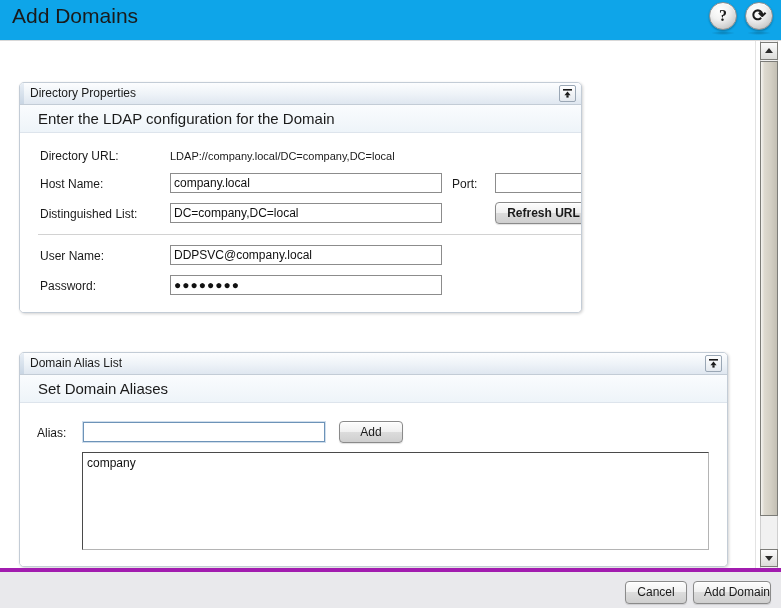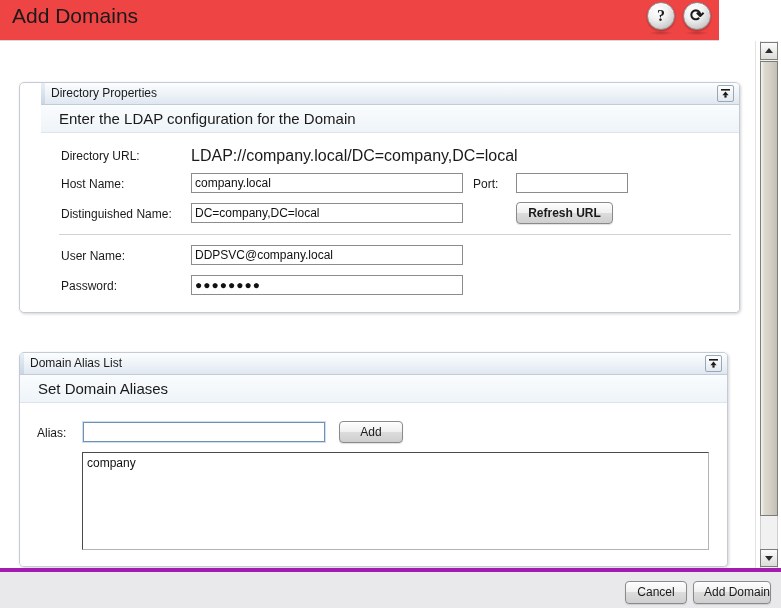--- a/index.html
+++ b/index.html
@@ -14,24 +14,24 @@
     font-size: 12px;
     color: #1a1a1a;
     overflow: hidden;
     position: relative;
   }
 
   
   #page-title-bar {
     position: absolute;
     left: 0; top: 0;
-    width: 719px; height: 41px;
+    width: 781px; height: 41px;
     border-bottom: 1px solid #d8d8d8;
     box-sizing: border-box;
-    background: #ef4444;
+    background: #0ea5e9;
   }
   #page-title {
     position: absolute;
     left: 12px; top: 4px;
     font-size: 21px;
     font-weight: normal;
     color: #1a1a1a;
     letter-spacing: 0px;
   }
   .hdr-icon {
@@ -76,21 +76,21 @@
   
   .panel {
     position: absolute;
     background: #ffffff;
     border: 1px solid #c3ccd6;
     border-radius: 5px;
     box-shadow: 1px 1px 3px rgba(0,0,0,0.18);
     box-sizing: border-box;
     overflow: hidden;
   }
-  #panel-directory { left: 19px; top: 41px; width: 721px; height: 231px; padding-left: 21px; }
+  #panel-directory { left: 19px; top: 41px; width: 563px; height: 231px; }
   #panel-alias     { left: 19px; top: 311px; width: 709px; height: 215px; }
 
   .panel-header {
     position: relative;
     height: 22px;
     background: linear-gradient(to bottom, #fcfdfe 0%, #eef3f8 52%, #dfe7f0 100%);
     border-bottom: 1px solid #c3ccd6;
     box-sizing: border-box;
   }
   .panel-header-accent {
@@ -144,21 +144,21 @@
   }
   .flabel {
     position: absolute;
     font-size: 12px;
     color: #1a1a1a;
     line-height: 22px;
     white-space: nowrap;
   }
   .fstatic {
     position: absolute;
-    font-size: 16px;
+    font-size: 11px;
     color: #1a1a1a;
     line-height: 22px;
     white-space: nowrap;
   }
   input.tf {
     position: absolute;
     box-sizing: border-box;
     height: 20px;
     border: 1px solid #8c8c8c;
     background: #ffffff;
@@ -320,21 +320,21 @@
       </div>
 
       <div class="frow" style="top:40px;">
         <span class="flabel" style="left:20px;">Host Name:</span>
         <input class="tf" style="left: 150px; top: 0px; width: 272px;" type="text" value="company.local">
         <span class="flabel" style="left:432px;">Port:</span>
         <input class="tf" style="left: 475px; top: 0px; width: 112px;" type="text" value="">
       </div>
 
       <div class="frow" style="top:70px;">
-        <span class="flabel" style="left:20px;">Distinguished Name:</span>
+        <span class="flabel" style="left:20px;">Distinguished List:</span>
         <input class="tf" style="left: 150px; top: 0px; width: 272px;" type="text" value="DC=company,DC=local">
         <div class="btn" style="left:475px; top:-1px; width:97px;font-weight:bold;">Refresh URL</div>
       </div>
 
       <div class="hsep" style="left:18px; top:101px; width:672px;"></div>
 
       <div class="frow" style="top:112px;">
         <span class="flabel" style="left:20px;">User Name:</span>
         <input class="tf" style="left: 150px; top: 0px; width: 272px;" type="text" value="DDPSVC@company.local">
       </div>

